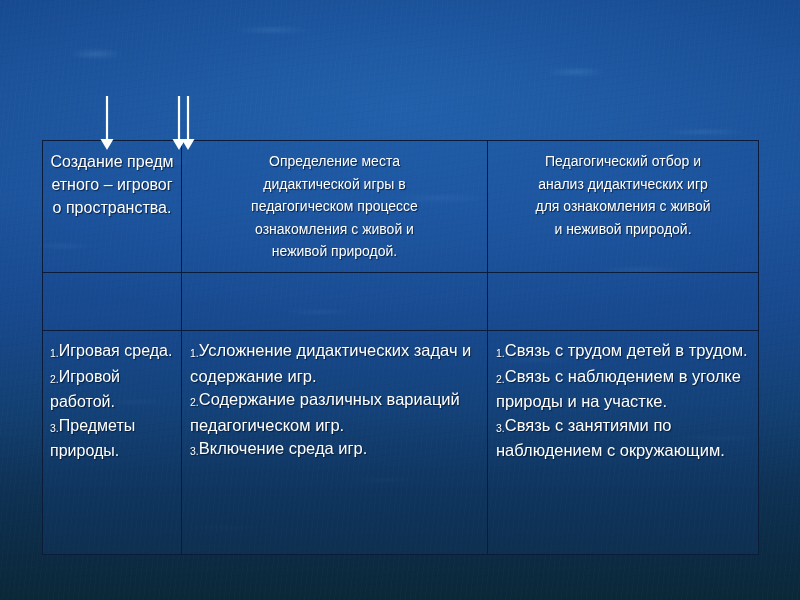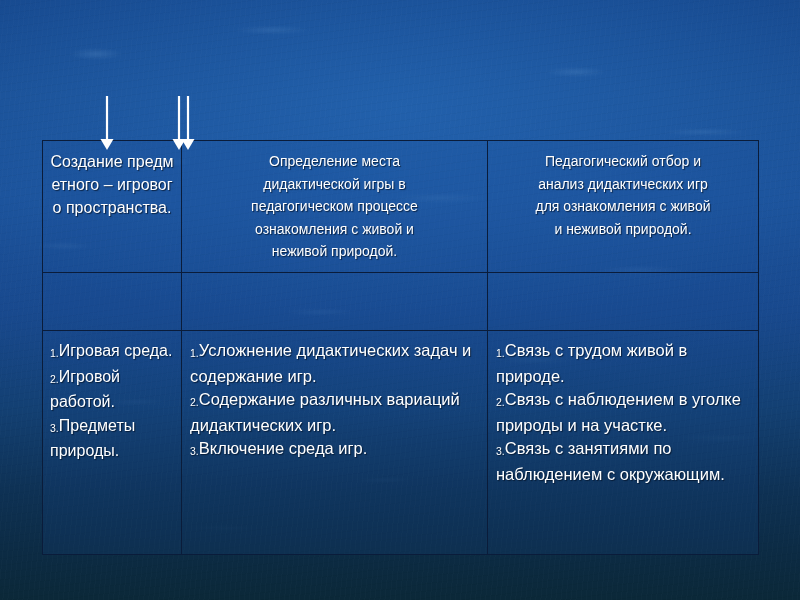--- a/index.html
+++ b/index.html
@@ -205,34 +205,34 @@
 
         <td>
           <span class="arrow a2">
             <svg width="16" height="55" viewBox="0 0 16 55">
               <line x1="8" y1="0" x2="8" y2="45" stroke="#ffffff" stroke-width="2.2"></line>
               <polygon points="1.5,43 14.5,43 8,54" fill="#ffffff"></polygon>
             </svg>
           </span>
           <div class="body-list">
             <p class="li"><span class="num">1.</span><span>Усложнение дидактических задач и содержание игр.</span></p>
-            <p class="li"><span class="num">2.</span><span>Содержание различных вариаций дидактических игр.</span></p>
+            <p class="li"><span class="num">2.</span><span>Содержание различных вариаций педагогическом игр.</span></p>
             <p class="li"><span class="num">3.</span><span>Включение среда игр.</span></p>
           </div>
         </td>
 
         <td>
           <span class="arrow a3">
             <svg width="16" height="55" viewBox="0 0 16 55">
               <line x1="8" y1="0" x2="8" y2="45" stroke="#ffffff" stroke-width="2.2"></line>
               <polygon points="1.5,43 14.5,43 8,54" fill="#ffffff"></polygon>
             </svg>
           </span>
           <div class="body-list">
-            <p class="li"><span class="num">1.</span><span>Связь с трудом живой в природе.</span></p>
+            <p class="li"><span class="num">1.</span><span>Связь с трудом детей в трудом.</span></p>
             <p class="li"><span class="num">2.</span><span>Связь с наблюдением в уголке природы и на участке.</span></p>
             <p class="li"><span class="num">3.</span><span>Связь с занятиями по наблюдением с окружающим.</span></p>
           </div>
         </td>
       </tr>
 
     </tbody>
   </table>
 </div>
 

